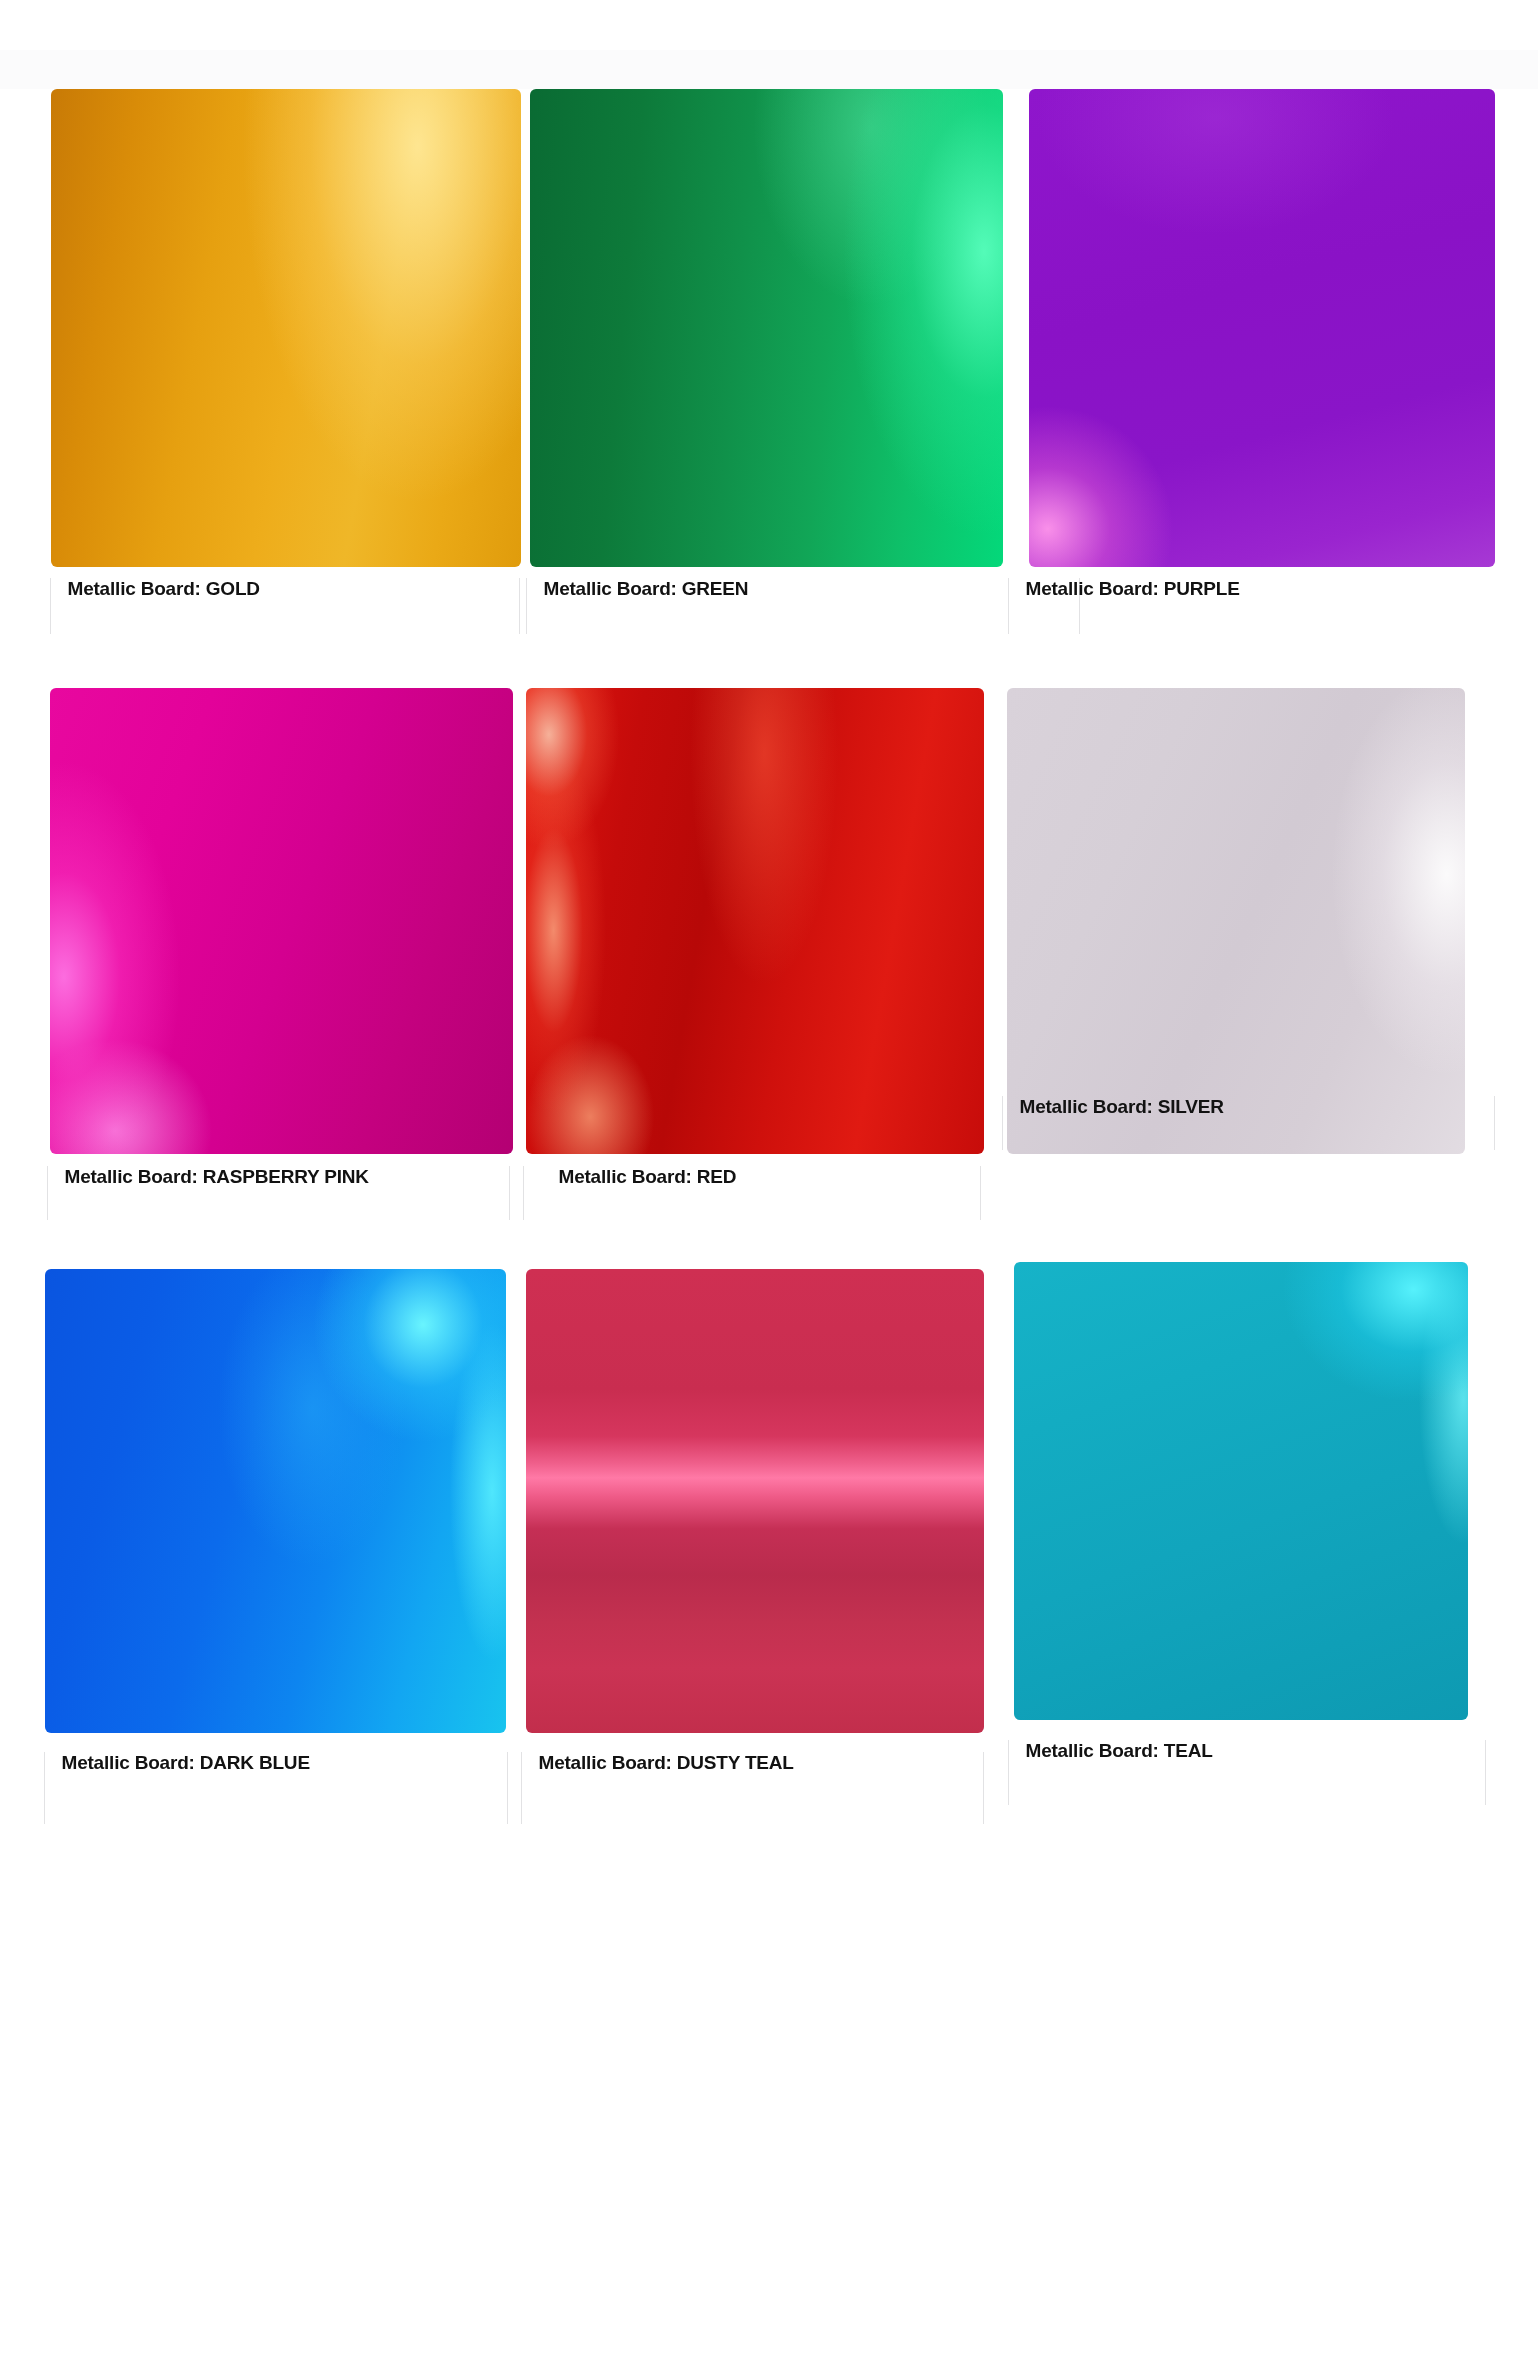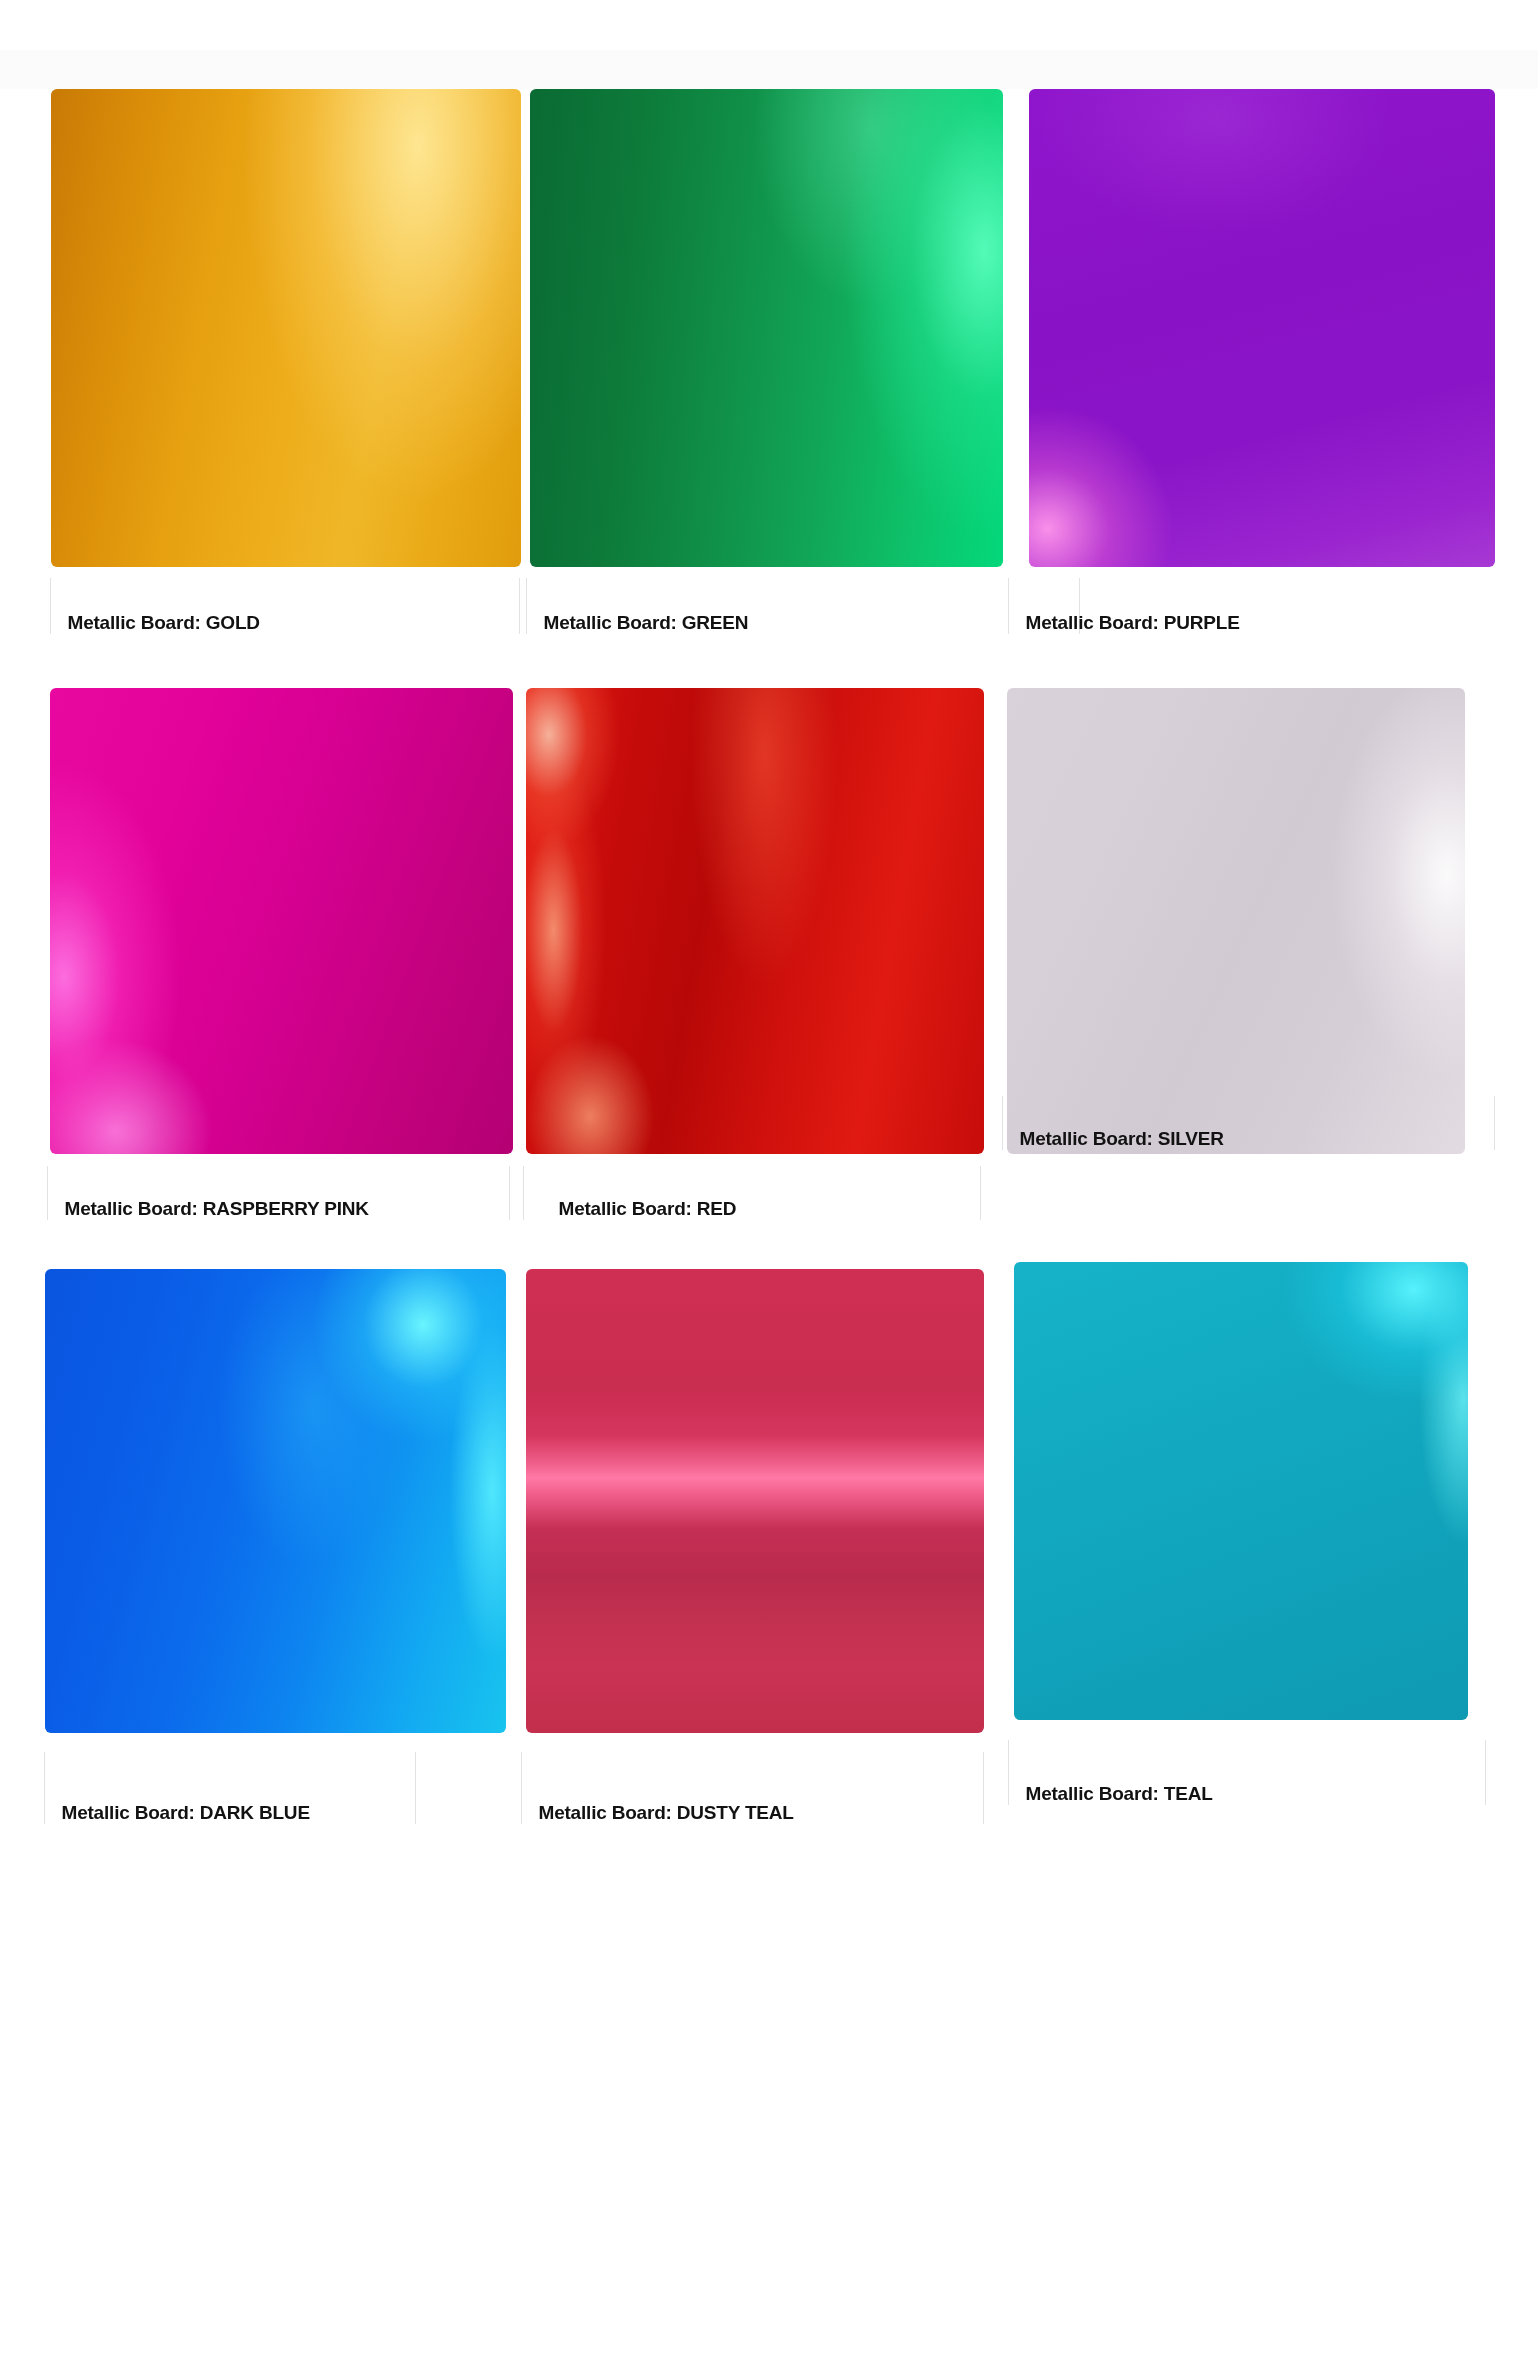--- a/index.html
+++ b/index.html
@@ -56,21 +56,21 @@
     inset: 0;
     pointer-events: none;
   }
 
   
   .caption {
     position: absolute;
     border-left: 1.5px solid #e2e2e4;
     border-right: 1.5px solid #e2e2e4;
     display: flex;
-    align-items: flex-end;
+    align-items: flex-start;
   }
 
   .caption-text {
     font-family: "Liberation Sans", sans-serif;
     font-size: 19px;
     font-weight: 700;
     color: #121212;
     letter-spacing: -0.2px;
     white-space: nowrap;
     padding-left: 16.5px;
@@ -211,21 +211,21 @@
         <div class="caption" style="left: 1002px; top: 1096px; width: 493px; height: 54px;">
           <span class="caption-text">Metallic Board: SILVER</span>
         </div>
       </div>
       <div class="card" style="left: 0px; top: 0px;">
         <div class="thumb-wrap" style="position: absolute; left: 45px; top: 1269px; width: 461px; height: 464px;">
           <div class="thumb sw-darkblue">
             <div class="sheen"></div>
           </div>
         </div>
-        <div class="caption" style="left: 44px; top: 1752px; width: 372px; height: 72px;">
+        <div class="caption" style="left: 44px; top: 1752px; width: 464px; height: 72px;">
           <span class="caption-text">Metallic Board: DARK BLUE</span>
         </div>
       </div>
       <div class="card" style="left: 0px; top: 0px;">
         <div class="thumb-wrap" style="position: absolute; left: 526px; top: 1269px; width: 458px; height: 464px;">
           <div class="thumb sw-dustyrose">
             <div class="sheen"></div>
           </div>
         </div>
         <div class="caption" style="left: 521px; top: 1752px; width: 463px; height: 72px;">

